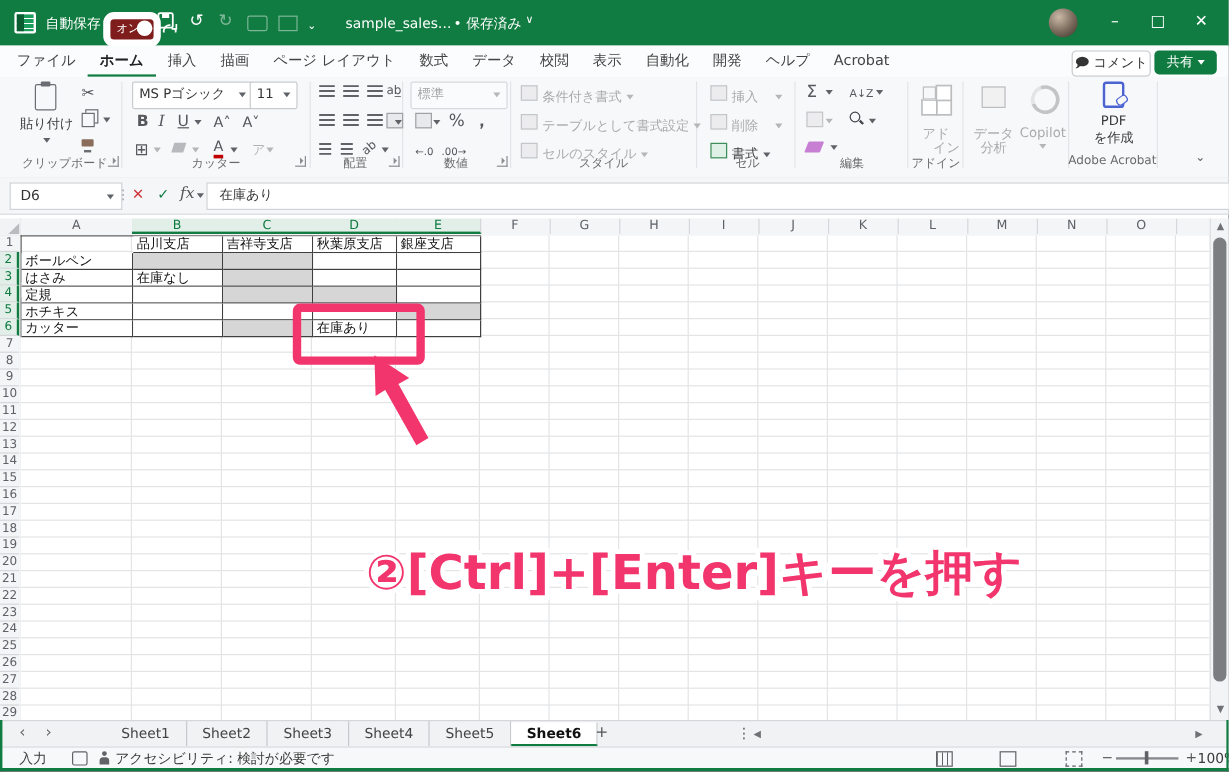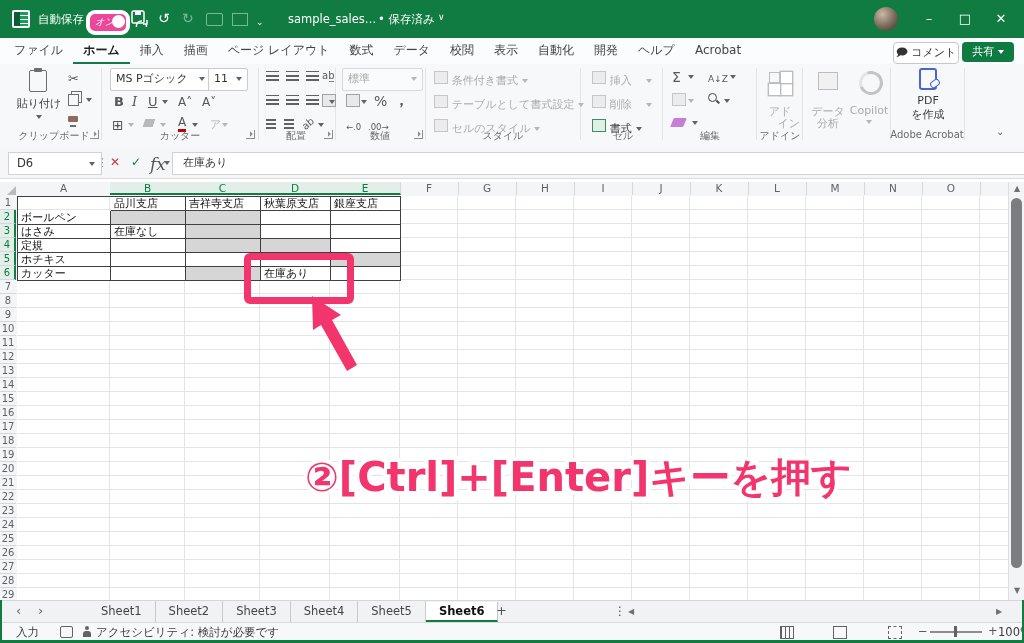--- a/index.html
+++ b/index.html
@@ -5,21 +5,21 @@
   html,body{margin:0;padding:0;background:#222;}
   #win{position:relative;width:1024px;height:643px;background:#fff;overflow:hidden;
        font-family:"DejaVu Sans","Liberation Sans",sans-serif;font-size:12px;color:#333;}
   .abs{position:absolute;}
   
   #titlebar{position:absolute;left:0;top:0;width:1024px;height:38px;background:#107C41;color:#fff;}
   #excel-logo{position:absolute;left:12px;top:10px;width:18px;height:18px;background:#fff;border-radius:2px;}
   #excel-logo::after{content:"";position:absolute;left:2px;top:2px;width:14px;height:14px;
      background:linear-gradient(#0c5c31 0 0) 0 0/6px 14px no-repeat, repeating-linear-gradient(#1d9d5d 0 3px,#fff 3px 4px);}
   .tb-txt{position:absolute;top:12px;font-size:11.5px;color:#fff;white-space:nowrap;}
-  #autosave-toggle{position:absolute;left:86px;top:10px;width:36px;height:17px;border-radius:9px;background:#ec4899;border:4px solid #ffffff;font-style:italic;}
+  #autosave-toggle{position:absolute;left:86px;top:10px;width:36px;height:17px;border-radius:9px;background:#7f1d1d;border:6px solid #ffffff;}
   #autosave-toggle .knob{position:absolute;right:1px;top:1px;width:13px;height:13px;border-radius:50%;background:#fff;}
   #autosave-toggle .on{position:absolute;left:5px;top:2px;font-size:9.5px;color:#fff;}
   .qat-ic{position:absolute;top:10px;color:#fff;font-size:14px;line-height:16px;}
   .dim{opacity:.45;}
   #search-box{position:absolute;left:463px;top:7px;width:272px;height:24px;background:#E7F2EB;border-radius:4px;border:1px solid #cfe4d7;}
   .mag{position:relative;display:inline-block;width:11px;height:11px;}
   .mag::before{content:"";position:absolute;left:0;top:0;width:7px;height:7px;border:1.6px solid #41464b;border-radius:50%;}
   .mag::after{content:"";position:absolute;left:8px;top:8px;width:4px;height:1.6px;background:#41464b;transform:rotate(45deg);}
   #avatar{position:absolute;left:874px;top:7px;width:24px;height:24px;border-radius:50%;
      background:radial-gradient(circle at 35% 30%,#cbb9a6,#77685a 55%,#3a332c);}
@@ -289,21 +289,21 @@
   </div>
 
   <div id="fbar">
     <div id="name-box">
       <span>D6</span>
       <span class="crt" style="position:absolute;right:6px;top:9px;"></span>
     </div>
     <span class="abs" style="left:97px;top:8px;color:#9b9da0;font-size:11px;">⋮</span>
     <span class="abs" style="left:110px;top:7px;color:#D13438;font-size:12px;">✕</span>
     <span class="abs" style="left:131px;top:7px;color:#107C41;font-size:12px;">✓</span>
-    <span class="abs" style="left:150px;top:6px;font-style:italic;font-family:'DejaVu Serif',serif;font-size:17px;color:#555;">fx</span>
+    <span class="abs" style="left:150px;top:6px;font-style:italic;font-family:'DejaVu Serif',serif;font-size:13px;color:#555;">fx</span>
     <span class="crt abs" style="left:164px;top:13px;"></span>
     <div id="formula-input"><span>在庫あり</span></div>
   </div>
 
   <div id="corner"></div>
   <div id="col-headers">
       <div class="colh" style="left: 0px; width: 93px;">A</div>
       <div class="colh sel" style="left: 93px; width: 75px;">B</div>
       <div class="colh sel" style="left: 168px; width: 75px;">C</div>
       <div class="colh sel" style="left: 243px; width: 70px;">D</div>

